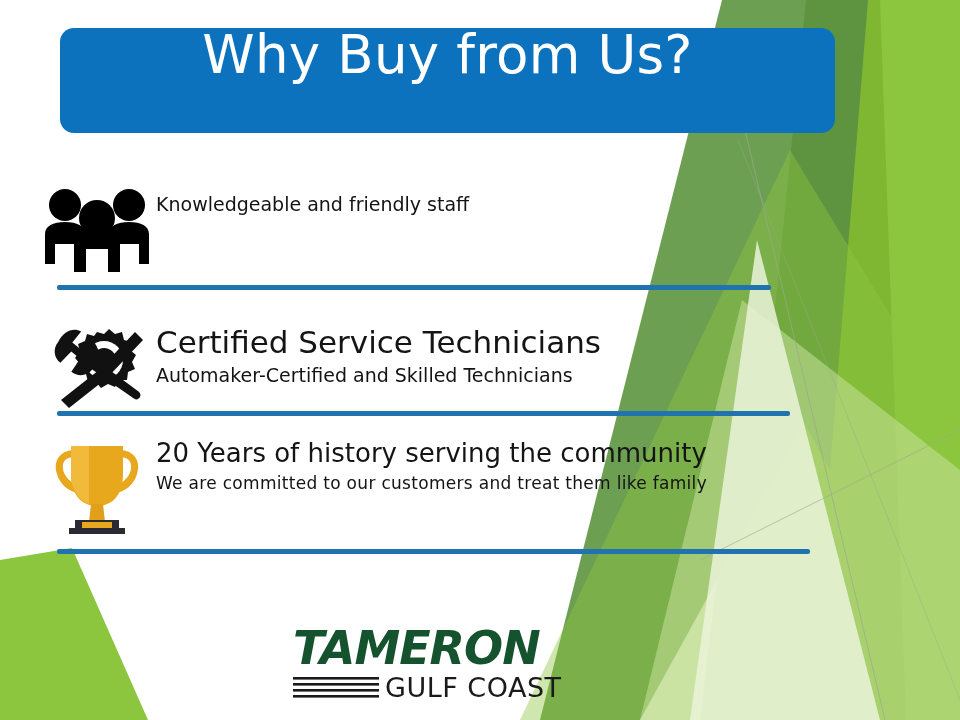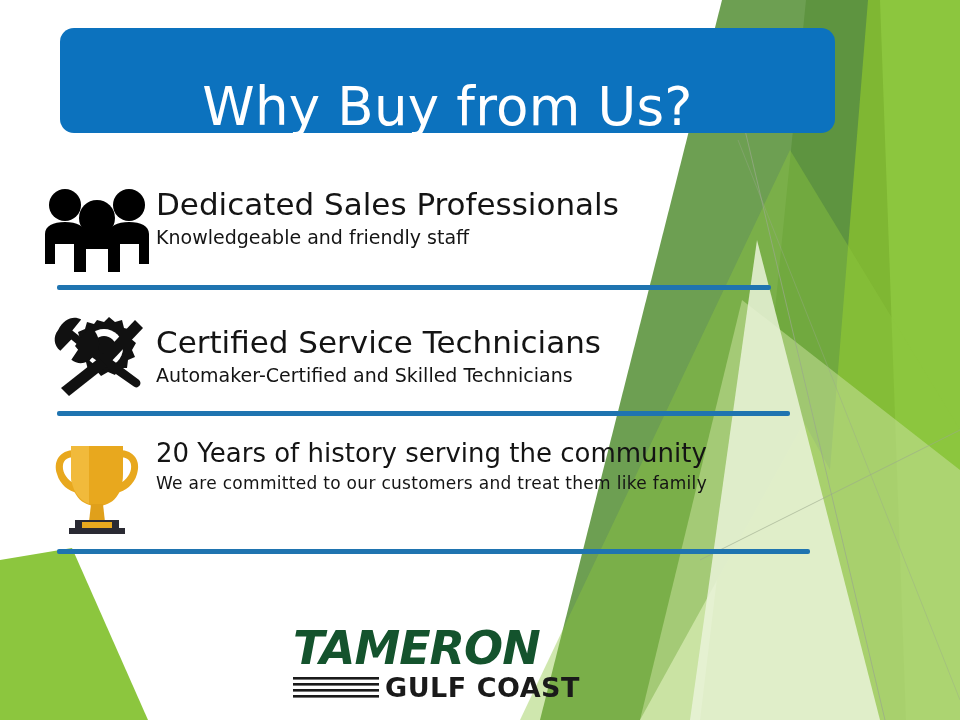--- a/index.html
+++ b/index.html
@@ -28,21 +28,21 @@
   
   #title-banner {
     position: absolute;
     left: 60px;
     top: 28px;
     width: 775px;
     height: 105px;
     background: #0C72BE;
     border-radius: 14px;
     display: flex;
-    align-items: flex-end;
+    align-items: flex-start;
     justify-content: center;
   }
   #title-text {
     color: #ffffff;
     font-family: "DejaVu Sans", sans-serif;
     font-size: 53px;
     font-weight: 400;
     letter-spacing: 0.2px;
     line-height: 1;
     white-space: nowrap;
@@ -77,21 +77,21 @@
     font-family: "DejaVu Sans", sans-serif;
     font-size: 19px;
     font-weight: 400;
     color: #141414;
     line-height: 1.1;
     margin-top: 6px;
     white-space: nowrap;
   }
 
   #row-1 { top: 186px; }
-  #row-2 { top: 312px; align-items: center; }
+  #row-2 { top: 324px; }
   #row-3 { top: 438px; }
 
   #row-3 .feature-title { font-size: 26px; }
   #row-3 .feature-sub { font-size: 17px; letter-spacing: 0.3px; }
 
   
   .divider {
     position: absolute;
     left: 57px;
     height: 5px;
@@ -127,21 +127,21 @@
     margin-top: 3px;
   }
   .logo-stripes {
     width: 86px;
     flex: 0 0 86px;
     margin-right: 6px;
   }
   .logo-sub {
     font-family: "DejaVu Sans", sans-serif;
     font-size: 27px;
-    font-weight: bold;
+    font-weight: normal;
     color: #1A1A1A;
     letter-spacing: 0.5px;
     line-height: 1;
     white-space: nowrap;
   }
 </style>
 </head>
 <body>
 
 <div id="slide">
@@ -180,21 +180,20 @@
           <circle cx="22" cy="19" r="16"></circle>
           <path d="M2 78 L2 48 C2 40 10 36 22 36 C34 36 42 40 42 48 L42 78 L32 78 L32 58 L12 58 L12 78 Z"></path>
           <circle cx="86" cy="19" r="16"></circle>
           <path d="M66 78 L66 48 C66 40 74 36 86 36 C98 36 106 40 106 48 L106 78 L96 78 L96 58 L76 58 L76 78 Z"></path>
           <circle cx="54" cy="32" r="18"></circle>
           <path d="M31 86 L31 54 C31 45 40 41 54 41 C68 41 77 45 77 54 L77 86 L65 86 L65 63 L43 63 L43 86 Z"></path>
         </g>
       </svg>
     </div>
     <div class="feature-text">
-      <div class="feature-title">Dedicated Sales Professionals</div>
       <div class="feature-sub">Knowledgeable and friendly staff</div>
     </div>
   </div>
   <div class="divider" id="divider-1"></div>
 
   <div class="feature-row" id="row-2">
     <div class="feature-icon">
       <svg width="100" height="86" viewBox="0 0 100 86" xmlns="http://www.w3.org/2000/svg">
         <g fill="#111111">
 

